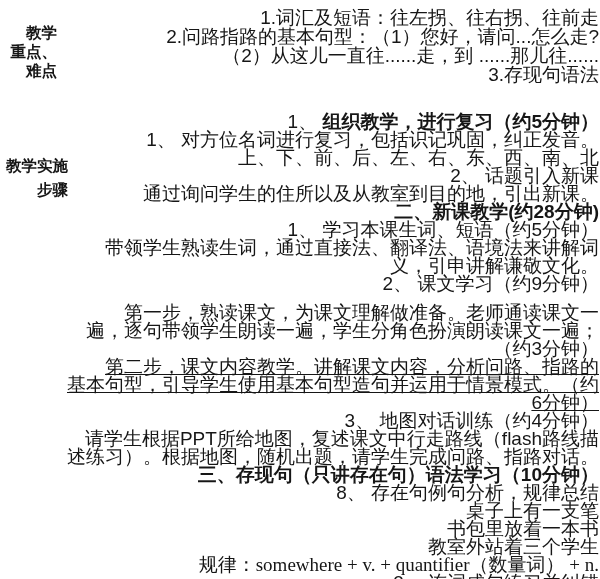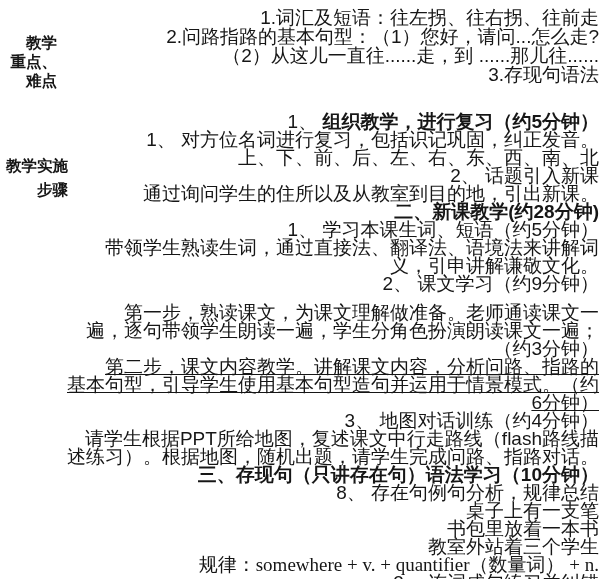--- a/index.html
+++ b/index.html
@@ -13,21 +13,21 @@
     color: #161616;
     font-family: "Liberation Sans", sans-serif;
   }
   .label-block {
     position: absolute;
     font-weight: 700;
     font-size: 15.5px;
     line-height: 19px;
     white-space: nowrap;
   }
-  #label1 { left: 0; top: 33px; width: 57px; text-align: right; }
+  #label1 { left: 0; top: 23px; width: 57px; text-align: right; }
   #label2 { left: 1px; top: 156px; width: 67px; text-align: right; }
   #label2 .label-line + .label-line { margin-top: 5px; }
   .content {
     position: absolute;
     left: 63px;
     top: 8px;
     width: 536px;
     font-size: 19px;
     text-align: right;
   }

